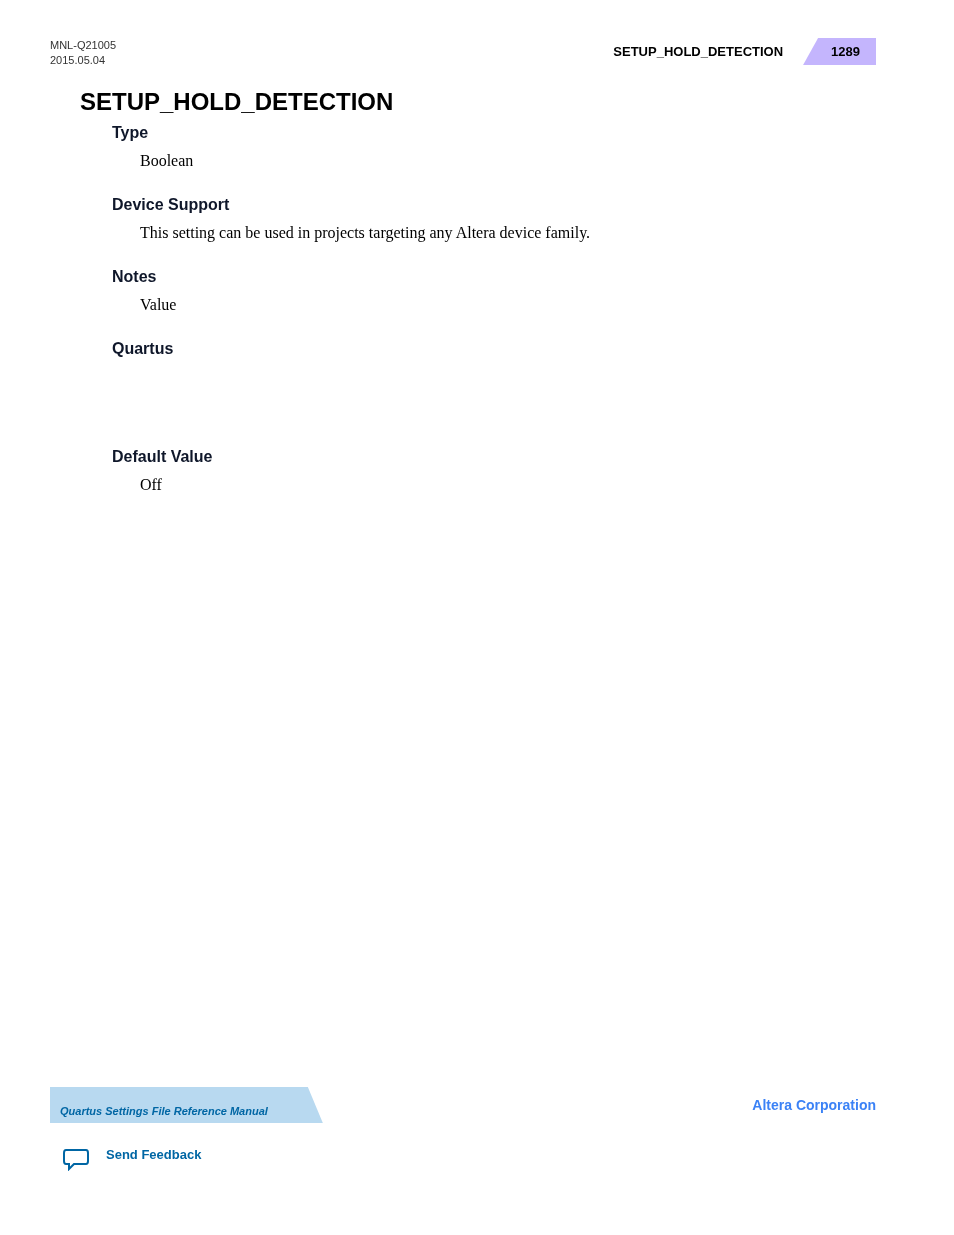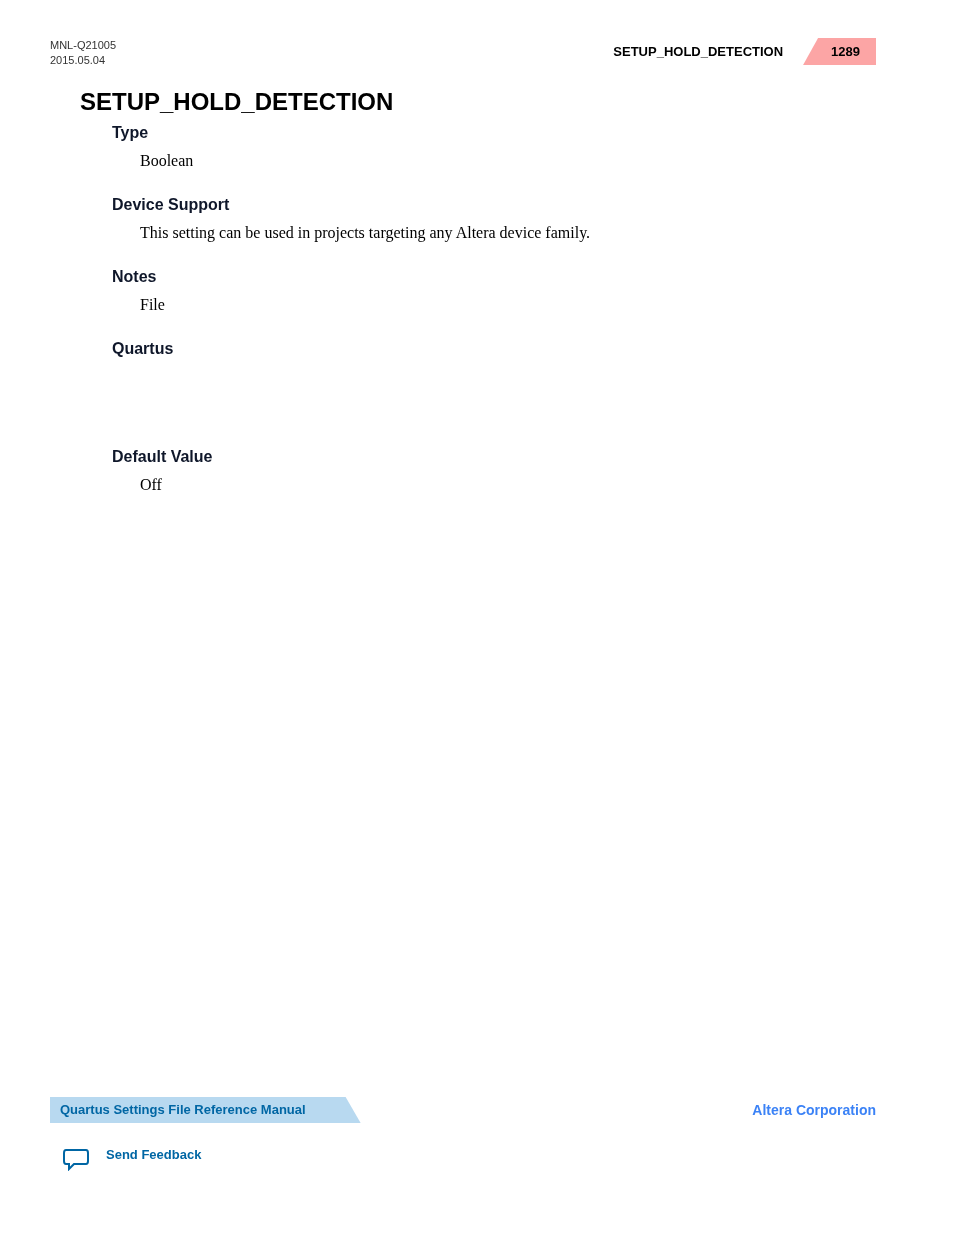--- a/index.html
+++ b/index.html
@@ -36,21 +36,21 @@
       gap: 0;
     }
     .header-right-title {
       font-family: Arial, Helvetica, sans-serif;
       font-weight: bold;
       font-size: 13px;
       color: #000;
       padding-right: 20px;
     }
     .page-number-badge {
-      background: #fca5a5;
+      background: #c4b5fd;
       position: relative;
       padding: 6px 16px 6px 28px;
       font-family: Arial, Helvetica, sans-serif;
       font-weight: bold;
       font-size: 13px;
       color: #000;
       clip-path: polygon(15px 0, 100% 0, 100% 100%, 0 100%);
     }
     .content {
       position: absolute;
@@ -95,26 +95,27 @@
       right: 78px;
     }
     .footer-bar {
       display: flex;
       justify-content: space-between;
       align-items: center;
       margin-bottom: 24px;
     }
     .footer-left {
       background: #b8d9f0;
-      padding: 5px 55px 6px 10px;
+      padding: 18px 55px 6px 10px;
       font-family: Arial, Helvetica, sans-serif;
       font-weight: bold;
-      font-size: 13px;
+      font-size: 11px;
       color: #0066a4;
       clip-path: polygon(0 0, calc(100% - 15px) 0, 100% 100%, 0 100%);
+      font-style: italic;
     }
     .footer-right {
       font-family: Arial, Helvetica, sans-serif;
       font-weight: bold;
       font-size: 14px;
       color: #3b82f6;
     }
     .feedback {
       display: flex;
       gap: 16px;
@@ -151,21 +152,21 @@
 <div class="content">
   <h1 class="main-heading">SETUP_HOLD_DETECTION</h1>
 
   <h2 class="section-heading">Type</h2>
   <p class="section-text">Boolean</p>
 
   <h2 class="section-heading">Device Support</h2>
   <p class="section-text">This setting can be used in projects targeting any Altera device family.</p>
 
   <h2 class="section-heading">Notes</h2>
-  <p class="section-text">File</p>
+  <p class="section-text">Value</p>
 
   <h2 class="section-heading">Quartus</h2>
   <div class="syntax-gap"></div>
 
   <h2 class="section-heading">Default Value</h2>
   <p class="section-text">Off</p>
 </div>
 
 <div class="footer">
   <div class="footer-bar">

